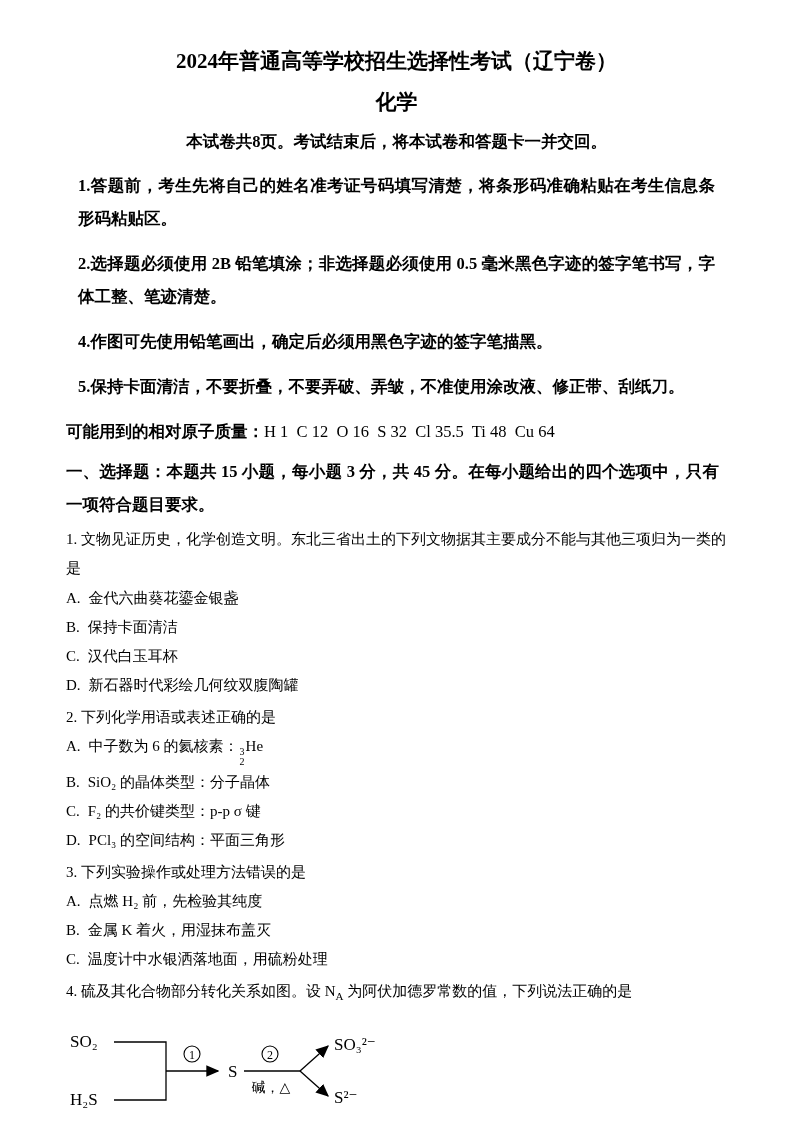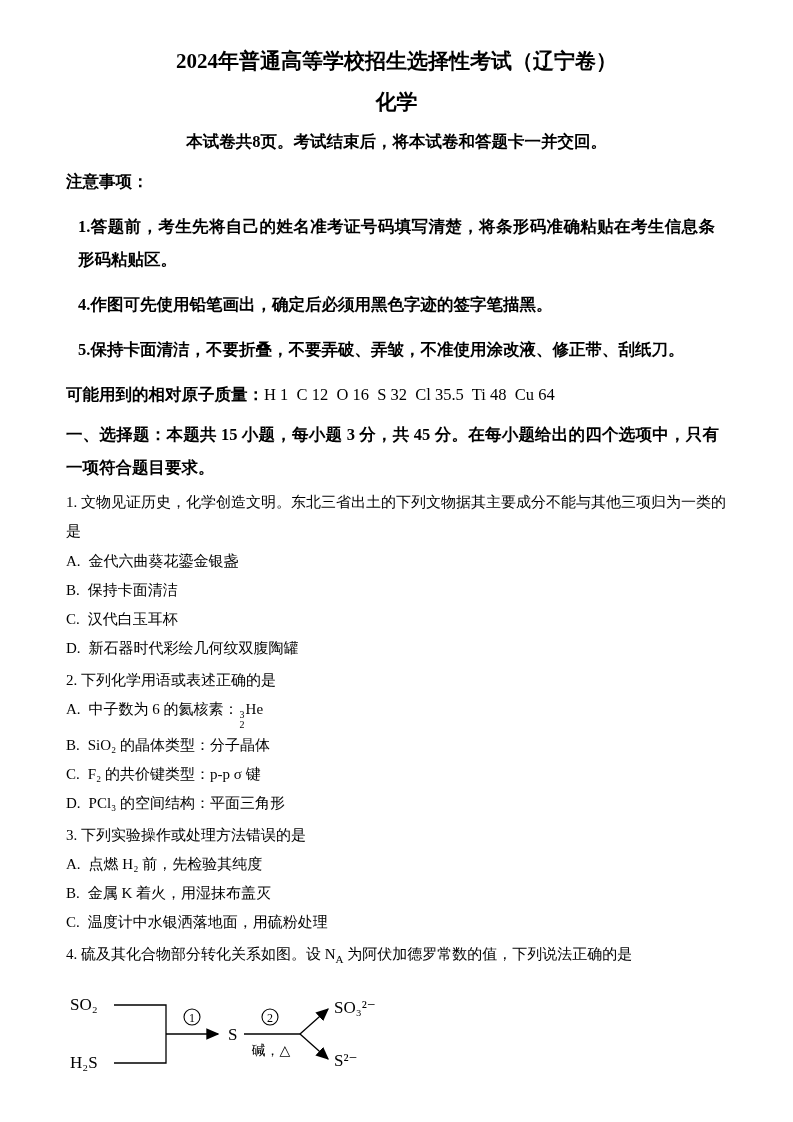--- a/index.html
+++ b/index.html
@@ -32,22 +32,22 @@
 </style>
 </head>
 <body>
 
 <div class="page">
 
   <h1 class="title">2024年普通高等学校招生选择性考试（辽宁卷）</h1>
   <h2 class="subject">化学</h2>
   <p class="return-notice">本试卷共8页。考试结束后，将本试卷和答题卡一并交回。</p>
 
-  <p class="notes-header">注意事项：</p>
   <p class="note">1.答题前，考生先将自己的姓名准考证号码填写清楚，将条形码准确粘贴在考生信息条形码粘贴区。</p>
+  <p class="note">2.选择题必须使用 2B 铅笔填涂；非选择题必须使用 0.5 毫米黑色字迹的签字笔书写，字体工整、笔迹清楚。</p>
   <p class="note">4.作图可先使用铅笔画出，确定后必须用黑色字迹的签字笔描黑。</p>
   <p class="note">5.保持卡面清洁，不要折叠，不要弄破、弄皱，不准使用涂改液、修正带、刮纸刀。</p>
 
   <p class="masses"><span class="label">可能用到的相对原子质量：</span><span class="values">H 1  C 12  O 16  S 32  Cl 35.5  Ti 48  Cu 64</span></p>
 
   <p class="section-header">一、选择题：本题共 15 小题，每小题 3 分，共 45 分。在每小题给出的四个选项中，只有一项符合题目要求。</p>
 
   <div class="question">
     <p class="stem">1. 文物见证历史，化学创造文明。东北三省出土的下列文物据其主要成分不能与其他三项归为一类的是</p>
     <div class="options">

